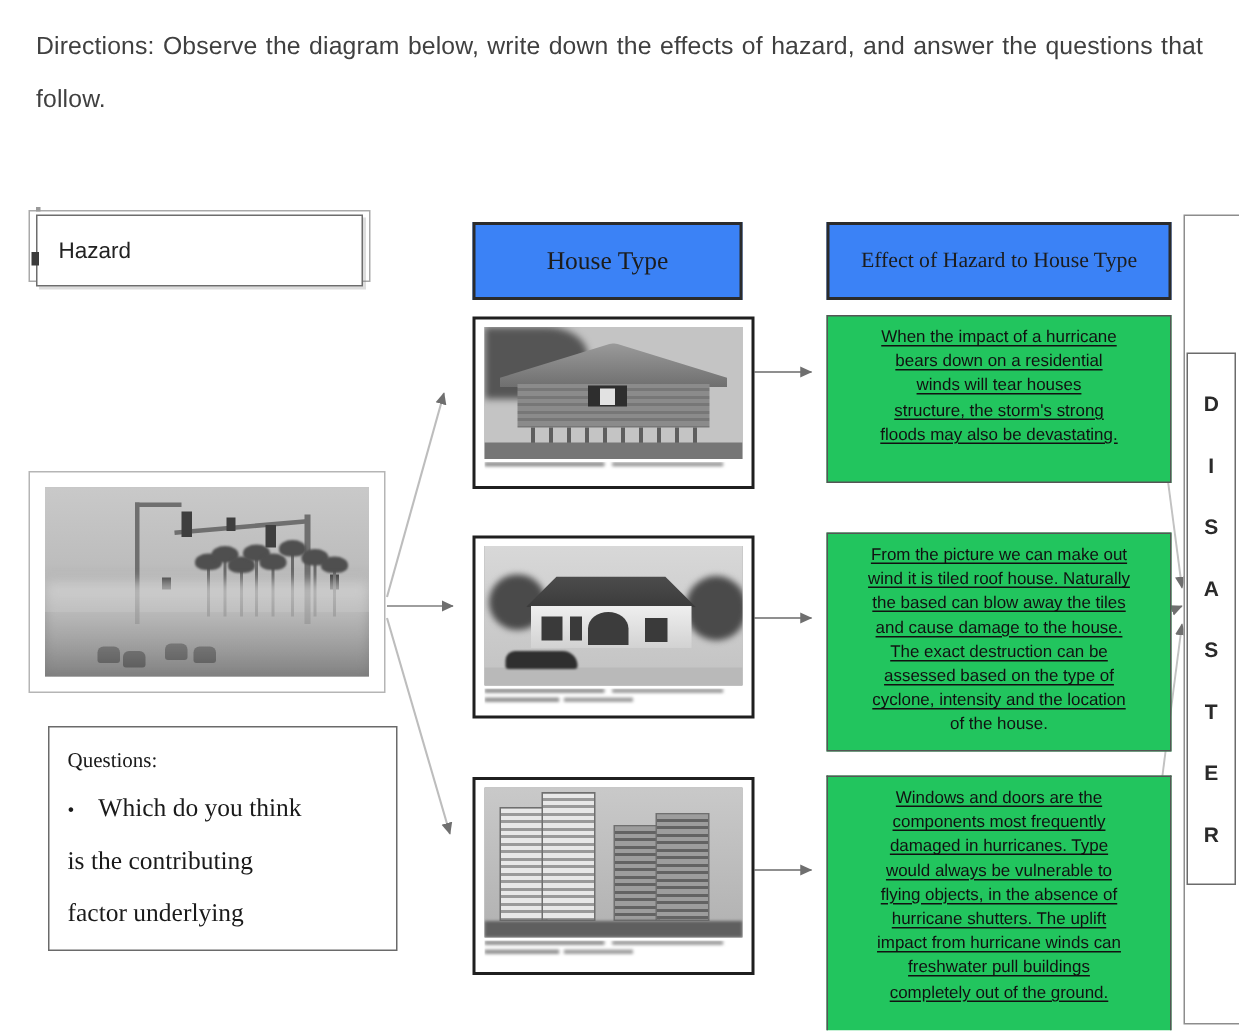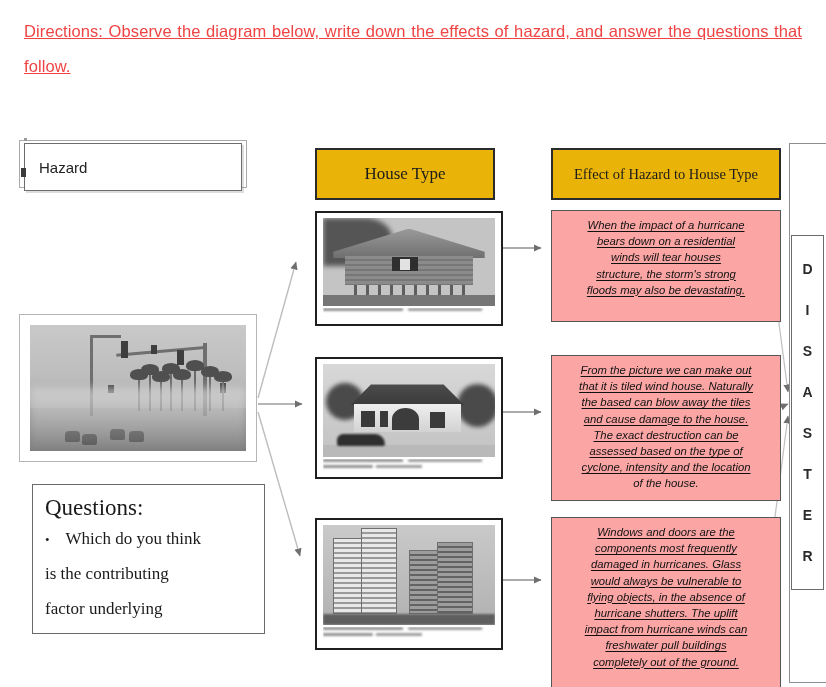--- a/index.html
+++ b/index.html
@@ -18,32 +18,31 @@
 
   
   .directions {
     position: absolute;
     left: 24px;
     top: 14px;
     width: 778px;
     font-family: "Liberation Sans", sans-serif;
     font-size: 16.5px;
     line-height: 2.1;
-    color: #ef4444;
+    color: #404040;
     text-align: justify;
     text-justify: inter-word;
     letter-spacing: 0.1px;
-    text-decoration: underline;
   }
 
   
   .box {
     position: absolute;
     box-sizing: border-box;
-    background: #eab308;
+    background: #3b82f6;
   }
   .hdr-box {
     border: 2px solid #2b2b2b;
     display: flex;
     align-items: center;
     justify-content: center;
   }
   .hdr-label {
     font-family: "Liberation Serif", serif;
     font-size: 17px;
@@ -246,24 +245,23 @@
   .cd-ground {
     position:absolute; left:0; bottom:0; width:100%; height:11%;
     background:#5f5f5f; filter: blur(1px);
   }
 
   
   .effect-box {
     position: absolute;
     box-sizing: border-box;
     border: 1.5px solid #555;
-    background: #fca5a5;
+    background: #22c55e;
     padding: 6px 8px 4px 8px;
     text-align: center;
-    font-style: italic;
   }
   .effect-box .line {
     display: block;
     font-family: "Liberation Sans", sans-serif;
     font-size: 11.3px;
     line-height: 16.2px;
     color: #111;
     text-decoration: underline;
     text-underline-offset: 1.5px;
     white-space: nowrap;
@@ -280,21 +278,21 @@
     width: 233px;
     height: 150px;
     box-sizing: border-box;
     border: 1.5px solid #6a6a6a;
     background: #ffffff;
     padding: 8px 10px 0 12px;
     font-family: "Liberation Serif", serif;
     color: #1a1a1a;
   }
   .questions-box .q-title {
-    font-size: 23px;
+    font-size: 14px;
     line-height: 30px;
   }
   .questions-box .q-bullet {
     font-size: 17px;
     line-height: 32px;
     display: flex;
     align-items: baseline;
   }
   .questions-box .q-bullet .dot {
     font-size: 13px;
@@ -463,21 +461,21 @@
     <div class="bg-car"></div>
   </div>
   <div class="caption" style="height:16px;">
     <span class="cap-line"></span>
     <span class="cap-line short"></span>
   </div>
 </div>
 
 <div class="effect-box" style="left:551px; top:355px; width:230px; height:146px;">
   <span class="line">From the picture  we can make out</span>
-  <span class="line">that it is tiled  wind house.  Naturally</span>
+  <span class="line">wind it is tiled  roof house.  Naturally</span>
   <span class="line">the based can blow away the tiles</span>
   <span class="line">and cause damage to the house.</span>
   <span class="line">The exact destruction  can be</span>
   <span class="line">assessed based on the type of</span>
   <span class="line">cyclone,  intensity  and the location</span>
   <span class="line plain">of the house.</span>
 </div>
 
 <div class="photo-frame thick" style="left:315px; top:518px; width:188px; height:132px;">
   <div class="photo" style="height:100px;">
@@ -490,21 +488,21 @@
   </div>
   <div class="caption" style="height:18px;">
     <span class="cap-line"></span>
     <span class="cap-line short"></span>
   </div>
 </div>
 
 <div class="effect-box" style="left:551px; top:517px; width:230px; height:170px; border-bottom:none;">
   <span class="line">Windows and doors are the</span>
   <span class="line">components  most frequently</span>
-  <span class="line">damaged in hurricanes. Glass</span>
+  <span class="line">damaged in hurricanes. Type</span>
   <span class="line">would always be vulnerable to</span>
   <span class="line">flying objects,  in the absence of</span>
   <span class="line">hurricane shutters.  The uplift</span>
   <span class="line">impact from hurricane winds can</span>
   <span class="line">freshwater pull buildings</span>
   <span class="line">completely  out  of the ground.</span>
 </div>
 
 <div class="questions-box">
   <div class="q-title">Questions:</div>

